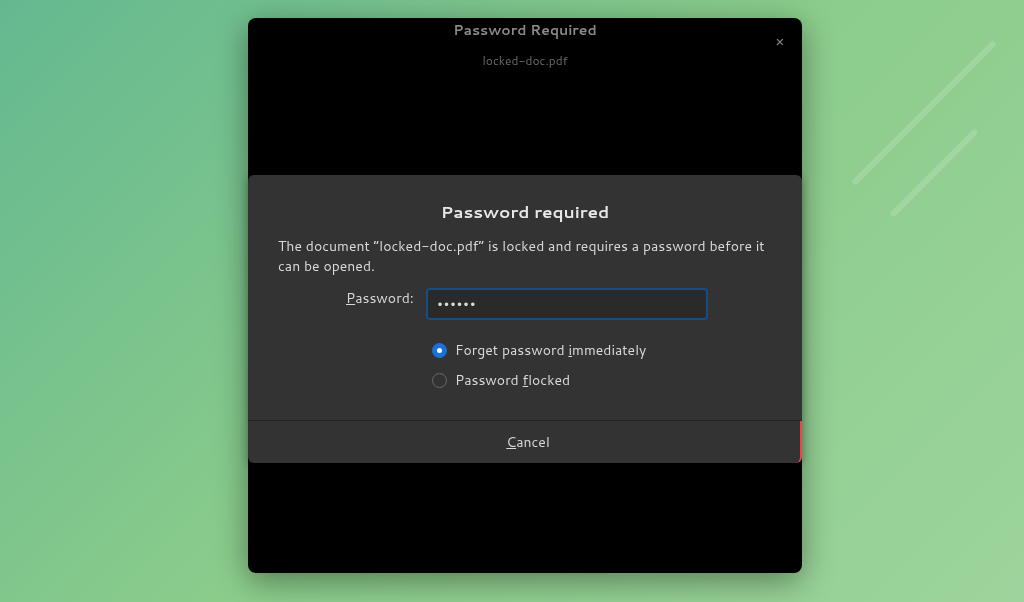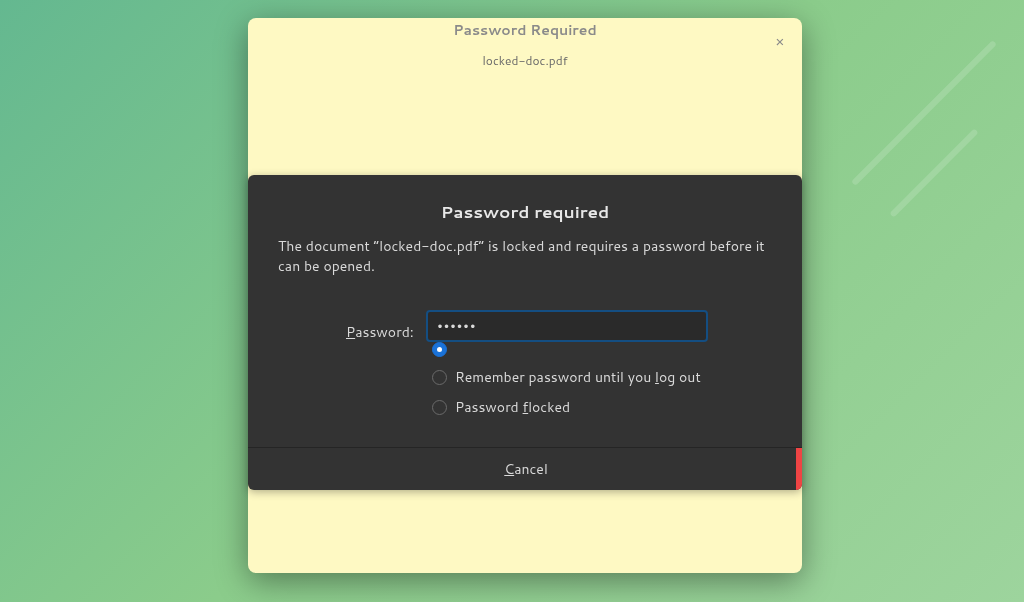--- a/index.html
+++ b/index.html
@@ -41,21 +41,21 @@
       width: 120px;
       top: 140px;
       left: 100px;
     }
     .window {
       position: absolute;
       top: 18px;
       left: 248px;
       width: 554px;
       height: 555px;
-      background: #fef9c3;
+      background: #000000;
       border-radius: 8px;
       box-shadow: 0 8px 32px rgba(0,0,0,0.4);
       display: flex;
       flex-direction: column;
     }
     .titlebar {
       height: 46px;
       display: flex;
       align-items: center;
       justify-content: center;
@@ -105,26 +105,27 @@
       color: #e8e8e8;
       font-size: 17px;
       font-weight: 700;
       text-align: center;
       margin-bottom: 14px;
     }
     .dialog-description {
       color: #d9d9d9;
       font-size: 14px;
       line-height: 1.4;
-      margin-bottom: 34px;
+      margin-bottom: 12px;
     }
     .password-row {
       display: flex;
-      align-items: flex-end;
+      align-items: flex-start;
       gap: 12px;
+      margin-bottom: 20px;
       padding-left: 68px;
     }
     .password-label {
       color: #d9d9d9;
       font-size: 14px;
     }
     .password-input {
       flex: 0 0 282px;
       height: 32px;
       background: #2a2a2a;
@@ -182,21 +183,21 @@
       flex: 1;
       height: 42px;
       background: transparent;
       border: none;
       color: #d9d9d9;
       font-size: 14px;
       cursor: pointer;
       font-family: inherit;
     }
     .footer-btn:first-child {
-      border-right: 6px solid #ef4444;
+      border-right: 2px solid #ef4444;
       border-bottom-left-radius: 6px;
       padding-left: 8px;
     }
     .footer-btn:last-child {
       border-bottom-right-radius: 6px;
     }
     .underline-first {
       text-decoration: underline;
     }
   </style>
@@ -220,24 +221,21 @@
       <div class="dialog-description">The document “locked-doc.pdf” is locked and requires a password before it can be opened.</div>
 
       <div class="password-row">
         <label class="password-label"><span class="underline-first">P</span><span>assword:</span></label>
         <input type="password" class="password-input" value="••••••" style="">
       </div>
 
       <div class="radio-group">
         <div class="radio-item">
           <span class="radio-circle selected"></span>
-        </div>
-        <div class="radio-item">
-          <span class="radio-circle"></span>
-          <span class="radio-label"><span>Remember password until you </span><span class="underline-first">l</span><span>og out</span></span>
+          <span class="radio-label"><span>Forget password </span><span class="underline-first">i</span><span>mmediately</span></span>
         </div>
         <div class="radio-item">
           <span class="radio-circle"></span>
           <span class="radio-label"><span>Password </span><span class="underline-first">f</span><span>locked</span></span>
         </div>
       </div>
     </div>
 
     <div class="dialog-footer">
       <button class="footer-btn"><span class="underline-first">C</span><span>ancel</span></button>

